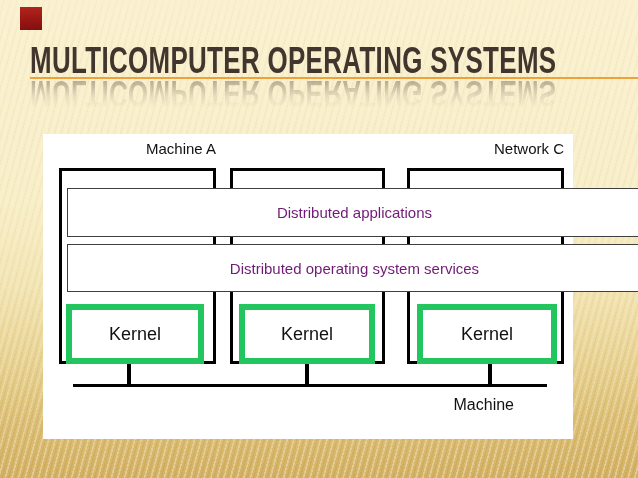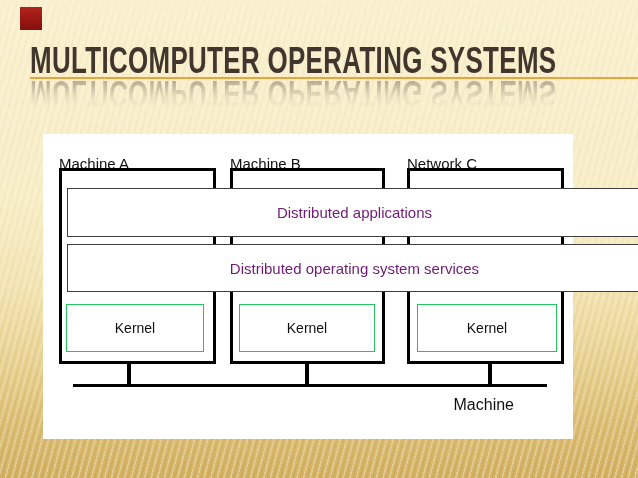--- a/index.html
+++ b/index.html
@@ -57,43 +57,43 @@
     color:#4a4038;
     transform:scaleX(.70) scaleY(-1);transform-origin:0 center;
   }
   
   .panel{
     position:absolute;left:43px;top:134px;width:530px;height:305px;
     background:var(--panel,#ffffff);
   }
   .panel *{box-sizing:border-box;}
   .machine-label{
-    position:absolute;top:21px;height:18px;
-    font-size:15px;color:#111;text-align:left;line-height:18px;
+    position:absolute;top:6px;height:18px;
+    font-size:15px;color:#111;text-align:right;line-height:18px;
   }
   .ml-a{left:16px;width:157px;}
   .ml-b{left:187px;width:155px;}
   .ml-c{left:364px;width:157px;}
   .machine-col{
     position:absolute;top:34px;height:196px;background:#fff;border:3px solid #000;
   }
   .mc-a{left:16px;width:157px;}
   .mc-b{left:187px;width:155px;}
   .mc-c{left:364px;width:157px;}
   .layer-box{
     position:absolute;left:24px;width:575px;background:#fff;border:1px solid #3f3f3f;
     display:flex;align-items:center;justify-content:center;
     font-size:15px;color:#701a75;
   }
   .layer-apps{top:54px;height:49px;}
   .layer-services{top:110px;height:48px;}
   .kernel-box{
-    position:absolute;top:170px;height:48px;background:#fff;border:1px solid #22c55e;
+    position:absolute;top:170px;height:60px;background:#fff;border:6px solid #22c55e;
     display:flex;align-items:center;justify-content:center;
-    font-size:14px;color:#111;
+    font-size:18px;color:#111;
   }
   .kb-a{left:23px;width:138px;}
   .kb-b{left:196px;width:136px;}
   .kb-c{left:374px;width:140px;}
   .connector{
     position:absolute;top:230px;width:4px;height:23px;background:#000;
   }
   .cn-a{left:84px;}
   .cn-b{left:262px;}
   .cn-c{left:445px;}
@@ -115,21 +115,20 @@
 
 <div class="title">MULTICOMPUTER OPERATING SYSTEMS</div>
 <div class="title-rule"></div>
 <div class="title-reflection-wrap">
   <div class="title-reflection">MULTICOMPUTER OPERATING SYSTEMS</div>
 </div>
 
 <div class="panel">
 
   <div class="machine-label ml-a">Machine A</div>
-  <div class="machine-label ml-b">Machine B</div>
   <div class="machine-label ml-c">Network C</div>
 
   <div class="machine-col mc-a"></div>
   <div class="machine-col mc-b"></div>
   <div class="machine-col mc-c"></div>
 
   <div class="layer-box layer-apps">Distributed applications</div>
   <div class="layer-box layer-services">Distributed operating system services</div>
 
   <div class="kernel-box kb-a">Kernel</div>

